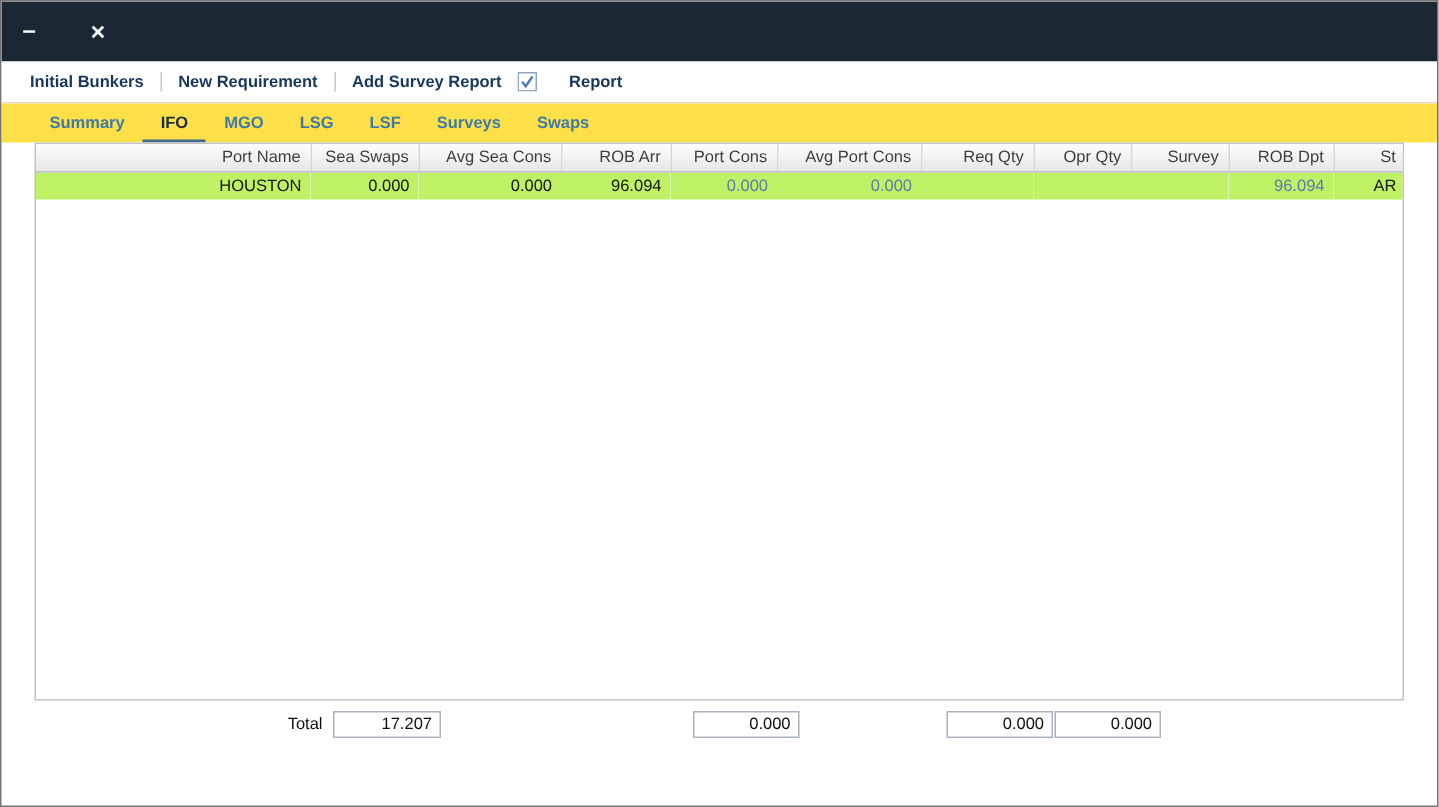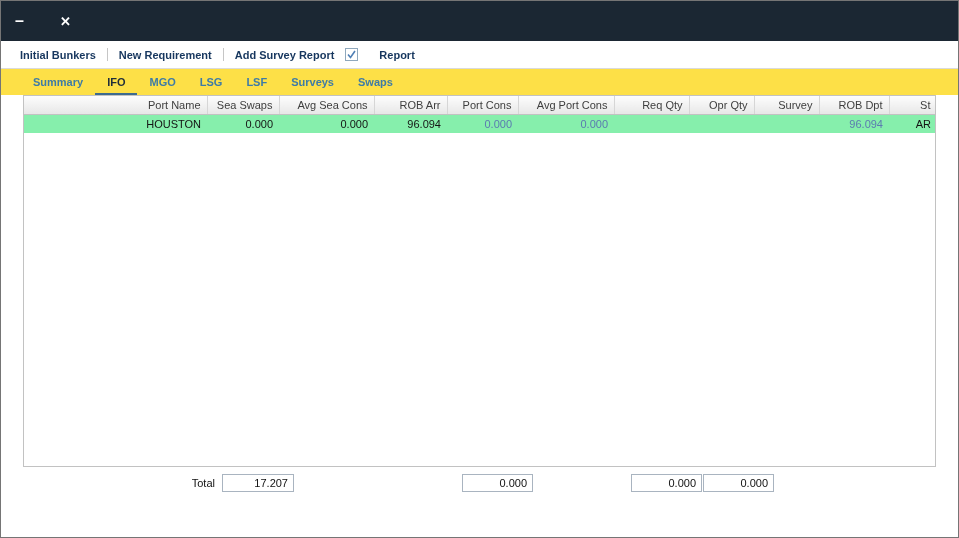--- a/index.html
+++ b/index.html
@@ -23,21 +23,21 @@
   
   .tabs { height:26px; display:flex; align-items:flex-end; padding-left:20px; background:#fde047; }
   .tab { font-size:11px; font-weight:bold; color:#3e7ba6; padding:5px 12px 5px; cursor:pointer; border-bottom:2px solid transparent; white-space:nowrap; }
   .tab.active { color:#1f2e3a; border-bottom:2px solid #3e6b8e;text-align:center; }
 
   
   .grid { position:absolute; left:22px; right:22px; top:94px; height:372px; border:1px solid #c2c2c2; background:#ffffff; overflow:hidden; }
   table { border-collapse:collapse; width:100%; table-layout:fixed; font-size:11px; }
   th { height:18px; background:linear-gradient(#fdfdfd,#e7e7e7); border-right:1px solid #d6d6d6; border-bottom:1px solid #c2c2c2; font-weight:normal; color:#3e3e3e; padding:0 6px; text-align:right; white-space:nowrap; overflow:hidden; }
   th.left, td.left { text-align:right; }
-  td { height:19px; padding:0 6px; text-align:right; color:#141414; white-space:nowrap; overflow:hidden; background:#86efac; }
+  td { height:19px; padding:0 6px; text-align:right; color:#141414; white-space:nowrap; overflow:hidden; background:#bef264; }
   tr.selected td { background:#dbe7f3; }
   .blue { color:#5b7bb0; }
 
   
   .totals { position:absolute; left:16px; top:473px; width:100%; height:20px; font-size:11px; }
   .total-label { position:absolute; left:118px; width:80px; top:3px; text-align:right; color:#111111; }
   .tbox { position:absolute; top:0; height:18px; border:1px solid #a9b4c0; background:#ffffff; text-align:right; padding:2px 5px 0 0; color:#111111; }
   .tbox.b1 { left:205px; width:72px; }
   .tbox.b2 { left:445px; width:71px; }
   .tbox.b3 { left:614px; width:71px; }

